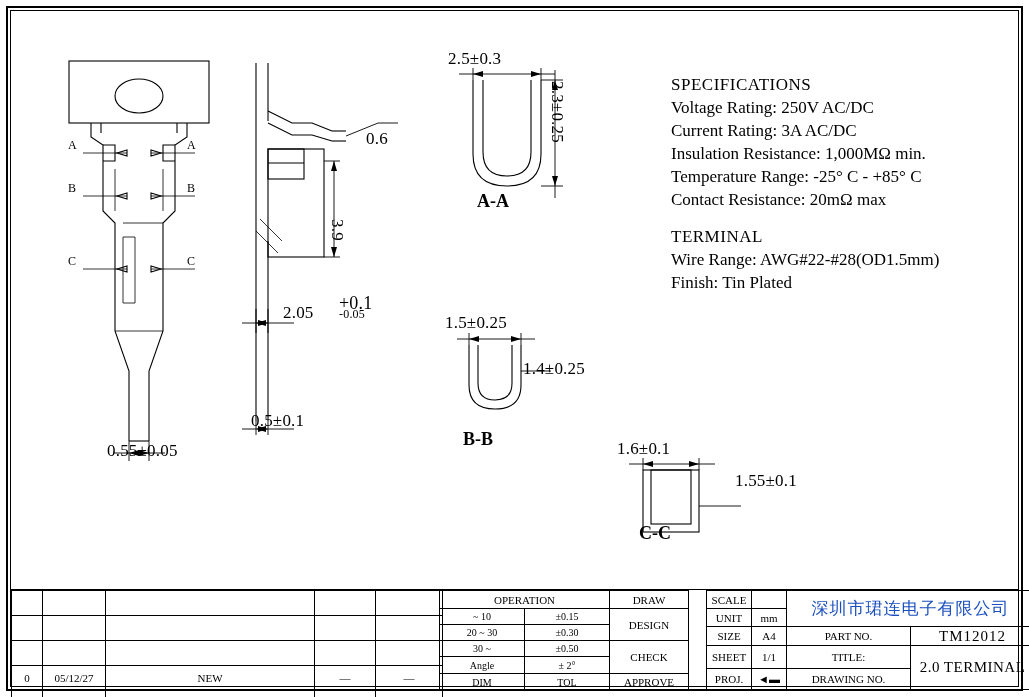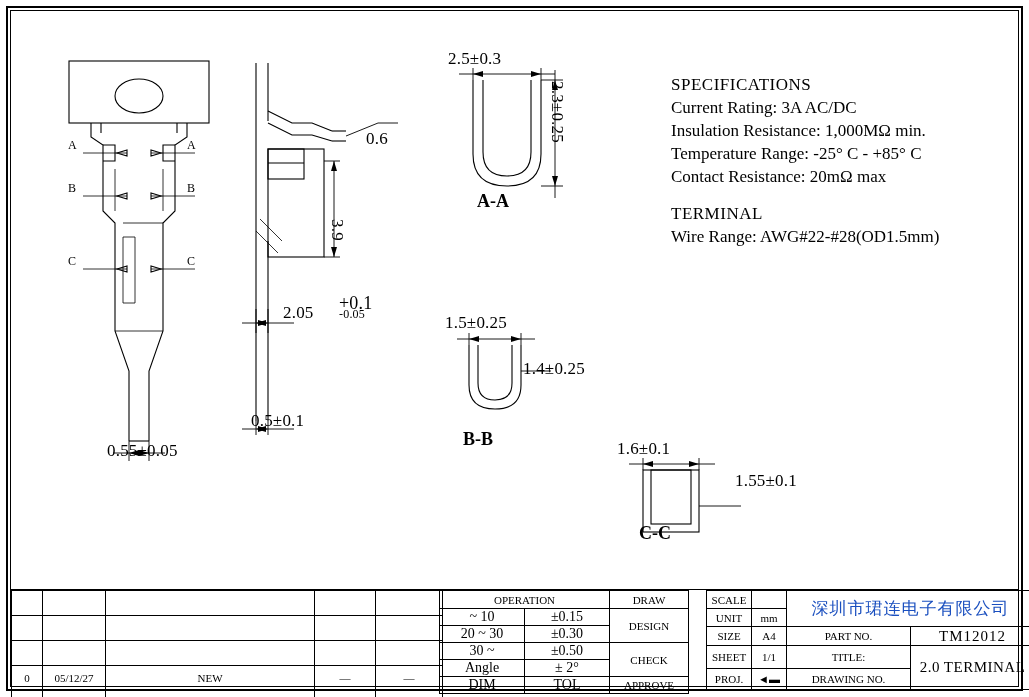--- a/index.html
+++ b/index.html
@@ -121,21 +121,21 @@
   .tb-right table { width: 329px; height: 97px; margin-left: 17px; }
   .cn {
     font-family: "DejaVu Sans", sans-serif;
     font-size: 17px;
     color: #1a4fbf;
     font-weight: bold;
     letter-spacing: 1px;
   }
   .partno { font-size: 15px; letter-spacing: 1px; }
   .termtitle { font-size: 15px; font-weight: bold; letter-spacing: 0.5px; }
-  .dimcol { font-size: 14px; }
+  .dimcol { font-size: 10px; }
 </style>
 </head>
 <body>
 
 <div id="sheet">
 
   <div class="border-outer"></div>
   <div class="border-inner"></div>
 
   <div id="drawing">
@@ -286,27 +286,29 @@
       <path d="M22,8 L32,5 L32,11 Z" fill="#000"></path>
       <path d="M78,8 L68,5 L68,11 Z" fill="#000"></path>
       <path class="ln-dim" d="M78,50 L120,50"></path>
     </svg>
     <span class="dimtext" style="left:606px; top:428px;">1.6±0.1</span>
     <span class="dimtext" style="left:724px; top:460px;">1.55±0.1</span>
     <span class="sectlabel" style="left:628px; top:512px;">C-C</span>
 
     <div id="specs">
       <div class="hdr">SPECIFICATIONS</div>
+      <div>Voltage Rating: 250V AC/DC</div>
       <div>Current Rating: 3A AC/DC</div>
       <div>Insulation Resistance: 1,000MΩ min.</div>
       <div>Temperature Range: -25° C - +85° C</div>
       <div>Contact Resistance: 20mΩ max</div>
       <div class="gap"></div>
       <div class="hdr">TERMINAL</div>
       <div>Wire Range: AWG#22-#28(OD1.5mm)</div>
+      <div>Finish: Tin Plated</div>
     </div>
 
   </div>
 
   <div id="titleblock">
 
     <div class="tb-left">
       <table>
         <tbody>
             <tr>

